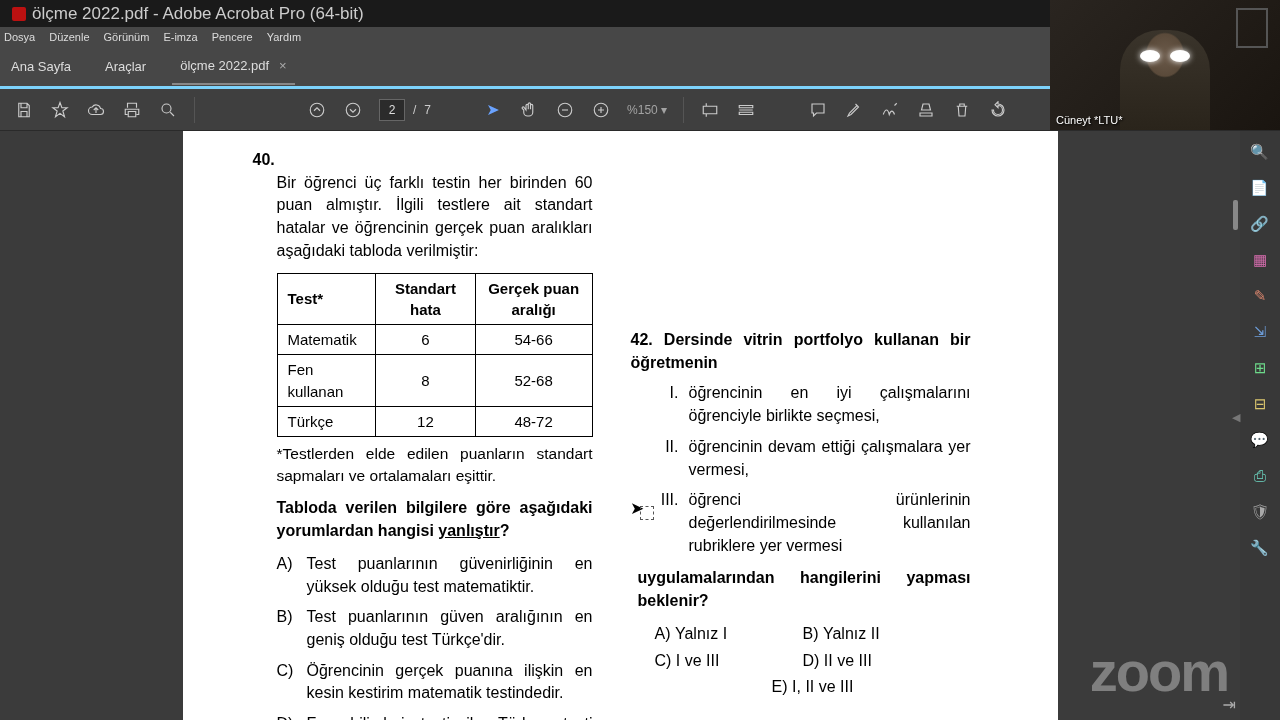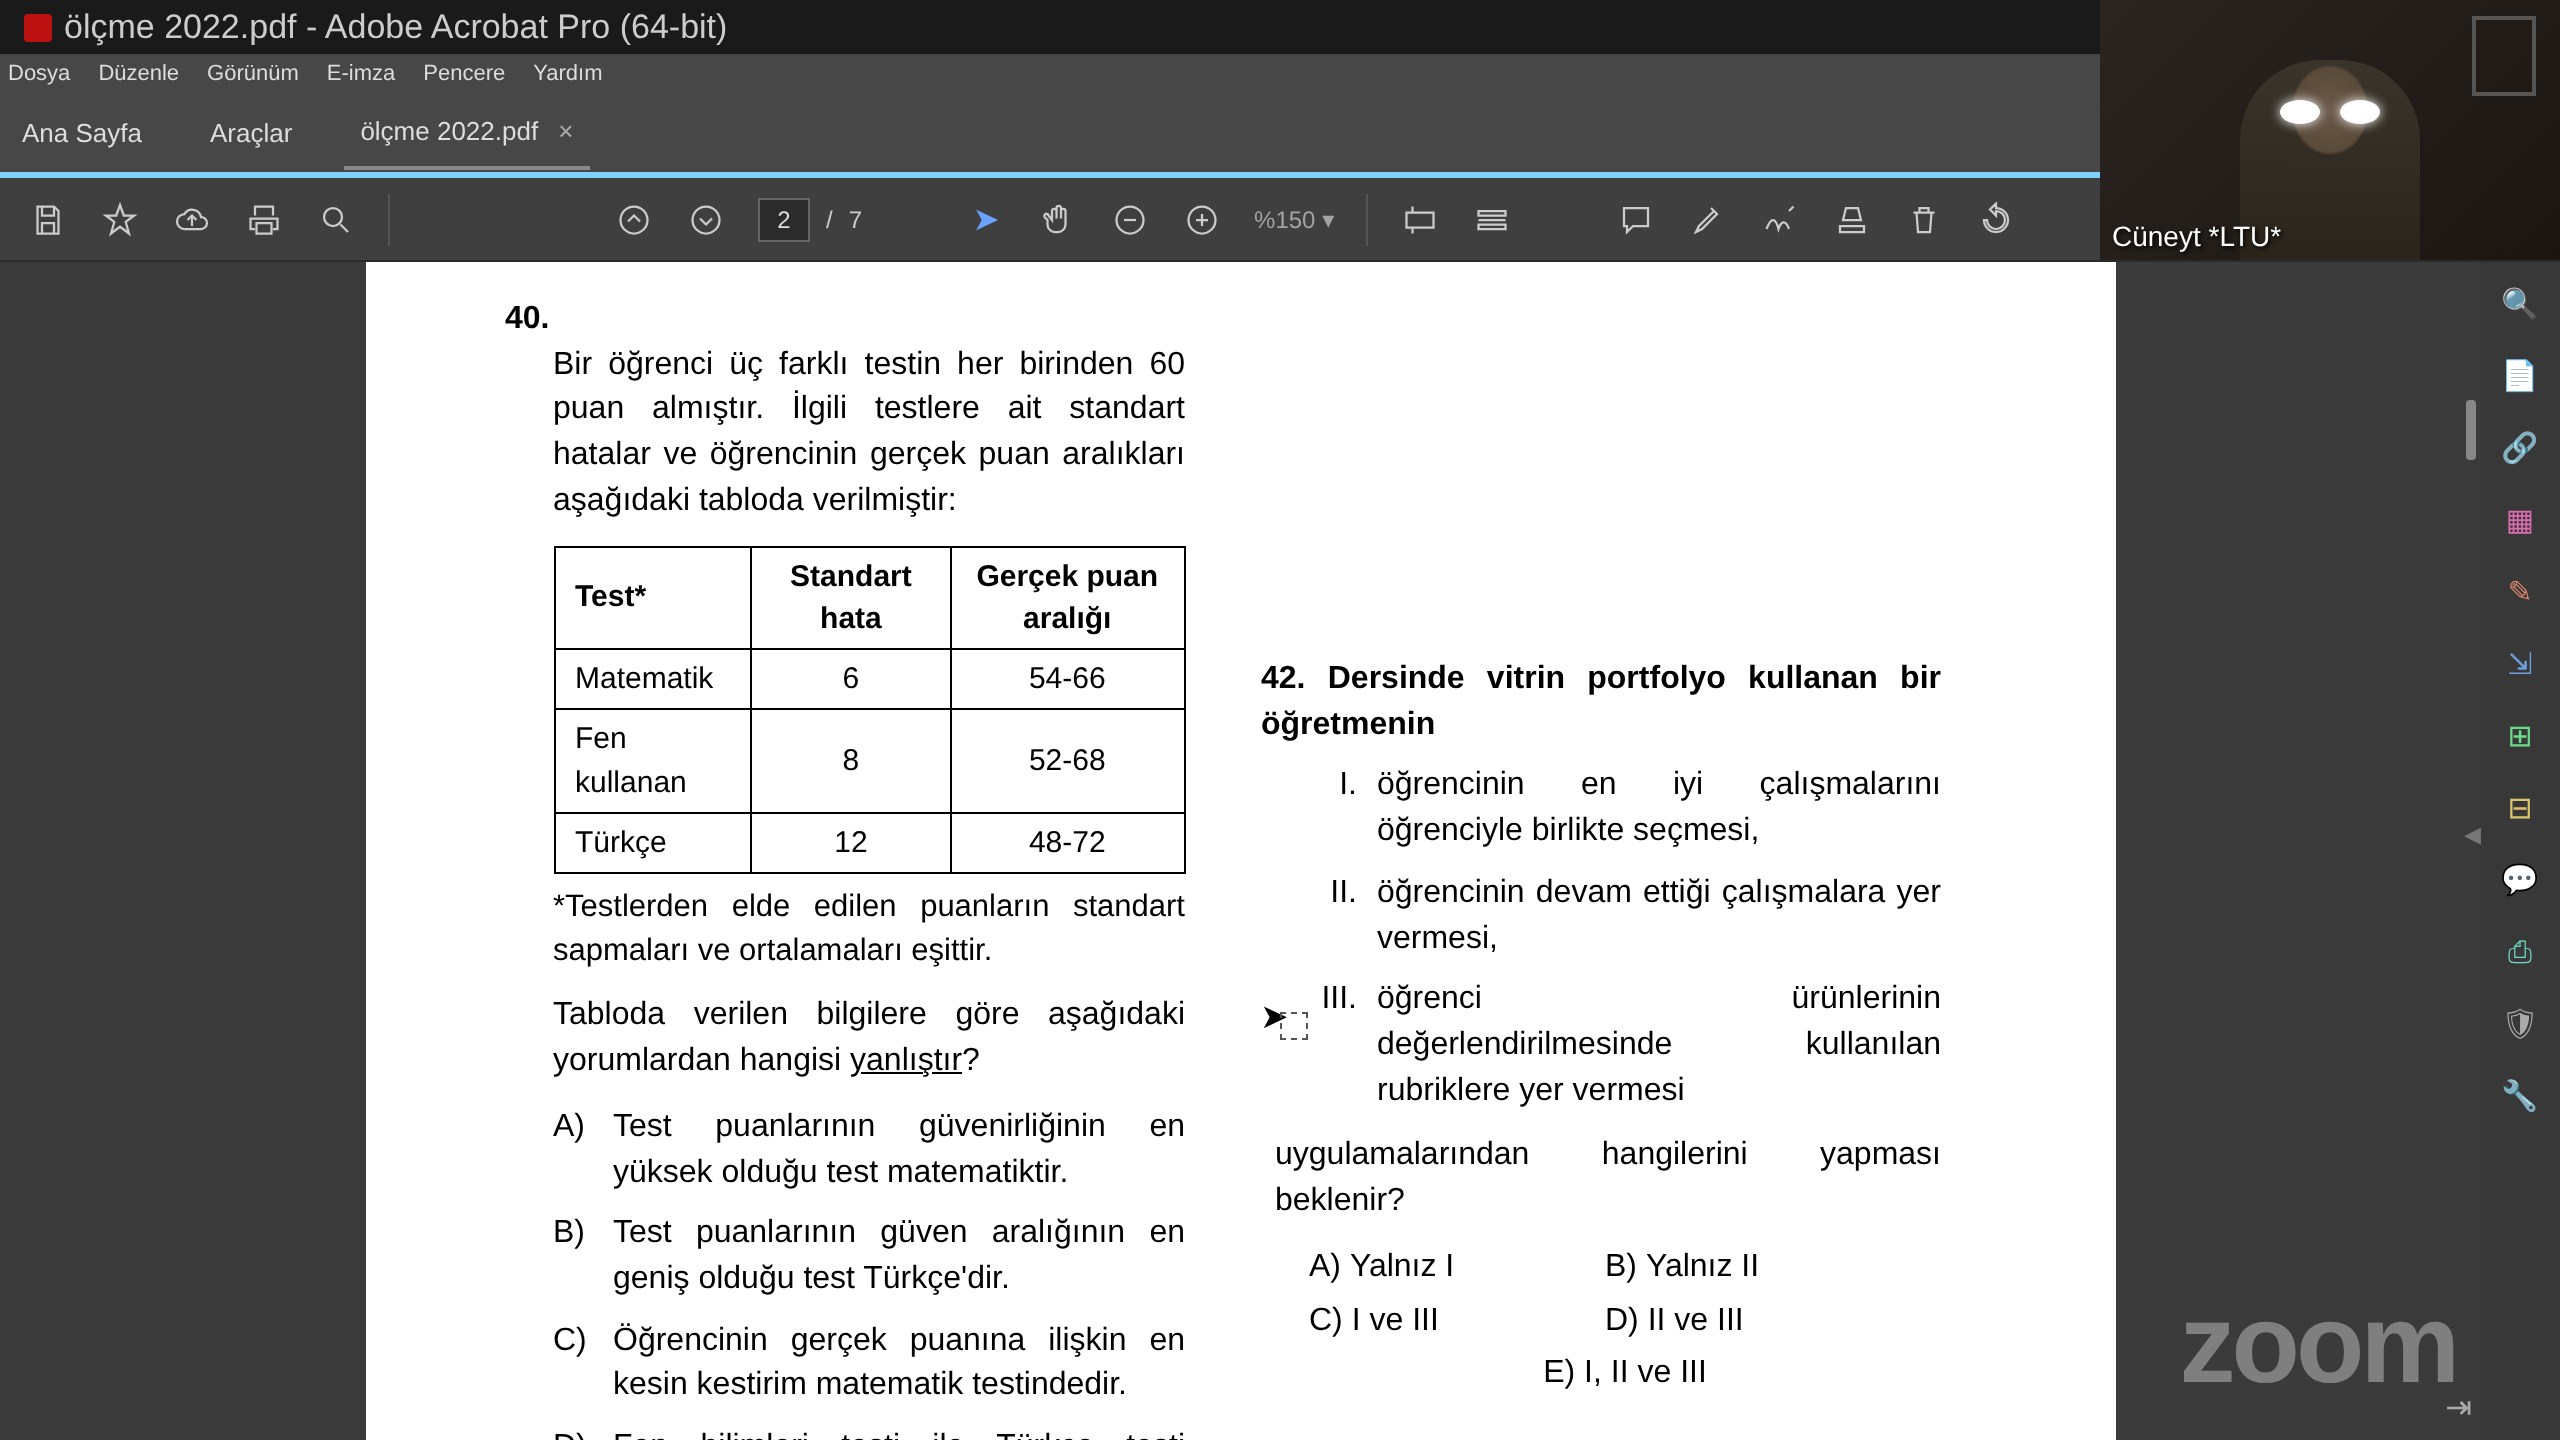--- a/index.html
+++ b/index.html
@@ -23,40 +23,40 @@
 .cols{display:flex;gap:38px}
 .col{width:340px;font-size:16px;line-height:1.42;text-align:justify}
 .qn{font-weight:bold;display:inline}
 .qbody{margin-left:24px}
 .qtext{margin-bottom:10px}
 table.data{border-collapse:collapse;margin:6px 0}
 table.data th,table.data td{border:1px solid #000;padding:4px 10px;font-size:15px}
 table.data th{font-weight:bold;text-align:center}
 table.data td.c{text-align:center}
 .note{font-size:15.5px;margin:4px 0 10px 0}
-.ask{font-weight:normal;margin:6px 0 10px 0}
+.ask{font-weight:bold;margin:6px 0 10px 0}
 .opts{margin-top:4px}
 .opt{display:flex;gap:8px;margin-bottom:8px}
 .opt .lb{min-width:22px}
 .roman{margin:8px 0 10px 24px}
 .roman .r{display:flex;gap:10px;margin-bottom:8px}
 .roman .rn{min-width:24px;text-align:right}
 .opts42{display:flex;flex-wrap:wrap;gap:4px 28px;margin-left:24px}
 .opts42 .o{min-width:120px}
 .opts42 .full{width:100%;text-align:center}
 .side{position:absolute;top:131px;right:0;width:40px;bottom:0;background:#383838;display:flex;flex-direction:column;align-items:center;padding-top:10px;gap:14px}
 .side .sic{width:22px;height:22px;display:flex;align-items:center;justify-content:center;font-size:15px}
 .side .tri{position:absolute;left:-8px;top:280px;color:#777;font-size:11px}
 .webcam{position:absolute;top:0;right:0;width:230px;height:130px;background:#1a1a1a;display:flex;align-items:flex-end}
 .webcam .img{position:absolute;inset:0;background:linear-gradient(135deg,#2a2520 0%,#1a1510 100%)}
 .webcam .frame{position:absolute;top:8px;right:12px;width:32px;height:40px;border:2px solid #555}
 .webcam .person{position:absolute;top:30px;left:50%;transform:translateX(-50%);width:90px;height:100px;background:radial-gradient(ellipse 30px 35px at 50% 25%,#6b5a4a 0%,#5a4a3a 60%,transparent 65%),linear-gradient(#3a342b,#2a241b);border-radius:40px 40px 0 0}
 .webcam .glasses{position:absolute;top:50px;left:50%;transform:translateX(-50%);width:50px;height:12px;display:flex;justify-content:space-between}
 .webcam .glasses span{width:20px;height:12px;background:#fff;border-radius:50%;box-shadow:0 0 6px #fff}
-.webcam .nm{position:absolute;bottom:4px;left:6px;color:#fff;font-size:14px;text-shadow:1px 1px 2px #000}
+.webcam .nm{position:absolute;bottom:4px;left:6px;color:#fff;font-size:11px;text-shadow:1px 1px 2px #000}
 .zoomlogo{position:absolute;bottom:16px;right:52px;font-size:56px;font-weight:bold;color:rgba(255,255,255,0.35);letter-spacing:-2px;font-family:Arial}
 .cursor{position:absolute;top:498px;left:630px;pointer-events:none}
 .cursor .arr{font-size:17px;color:#000}
 .cursor .box{width:14px;height:14px;border:1px dashed #555;position:absolute;top:8px;left:10px}
 .scroll-ind{position:absolute;right:42px;top:200px;width:5px;height:30px;background:#888;border-radius:2px}
 .expand{position:absolute;right:44px;bottom:6px;color:#aaa;font-size:16px}
 </style>
 </head>
 <body>
 

